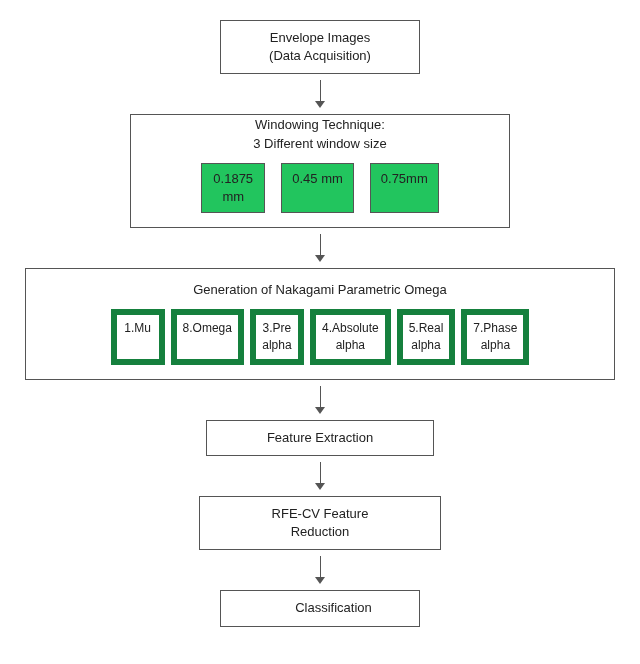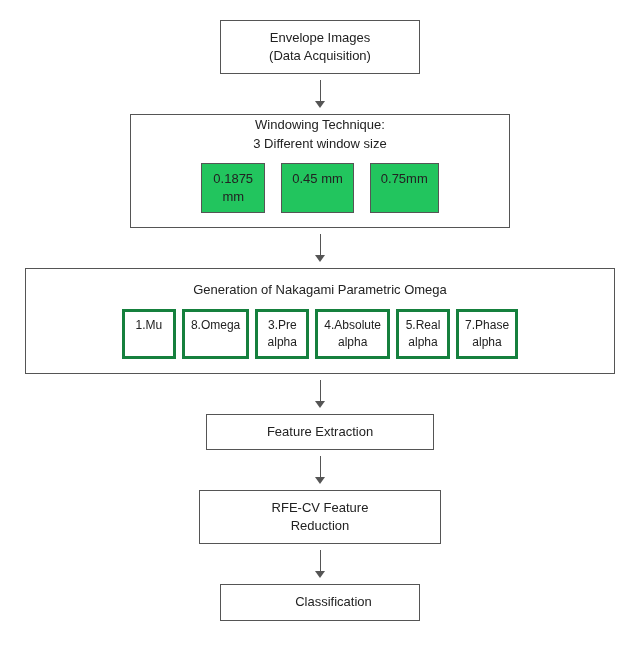--- a/index.html
+++ b/index.html
@@ -92,21 +92,21 @@
       text-align: center;
       line-height: 1.4;
     }
     .param-boxes {
       display: flex;
       gap: 6px;
       justify-content: center;
       flex-wrap: nowrap;
     }
     .param-box {
-      border: 3px solid #15803d;
+      border: 6px solid #15803d;
       background: #fff;
       padding: 5px 6px;
       text-align: center;
       min-width: 54px;
       line-height: 1.4;
       font-size: 12px;
     }
     .feature-box {
       width: 228px;
     }

